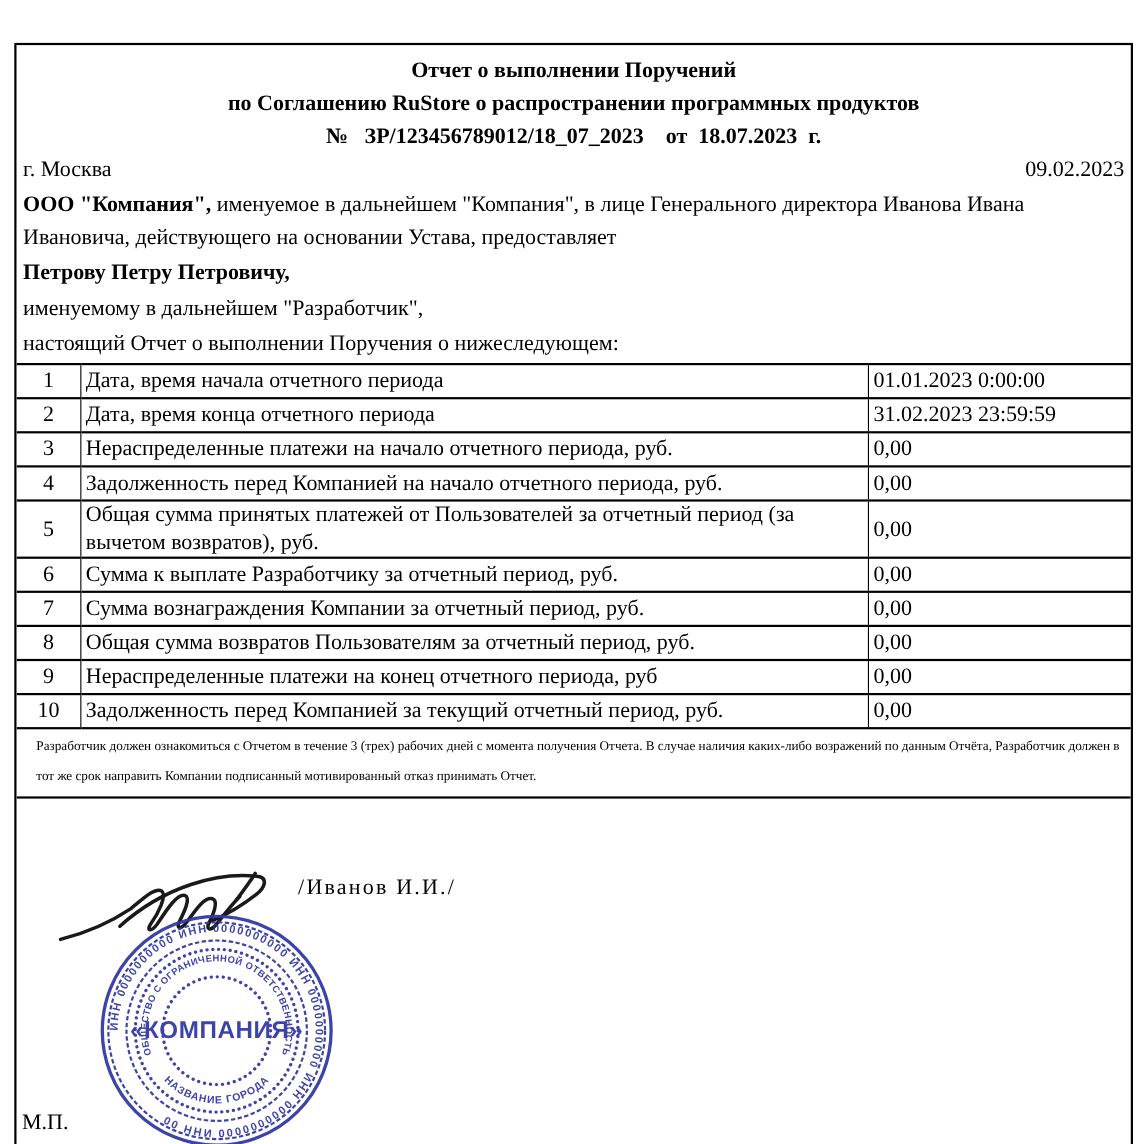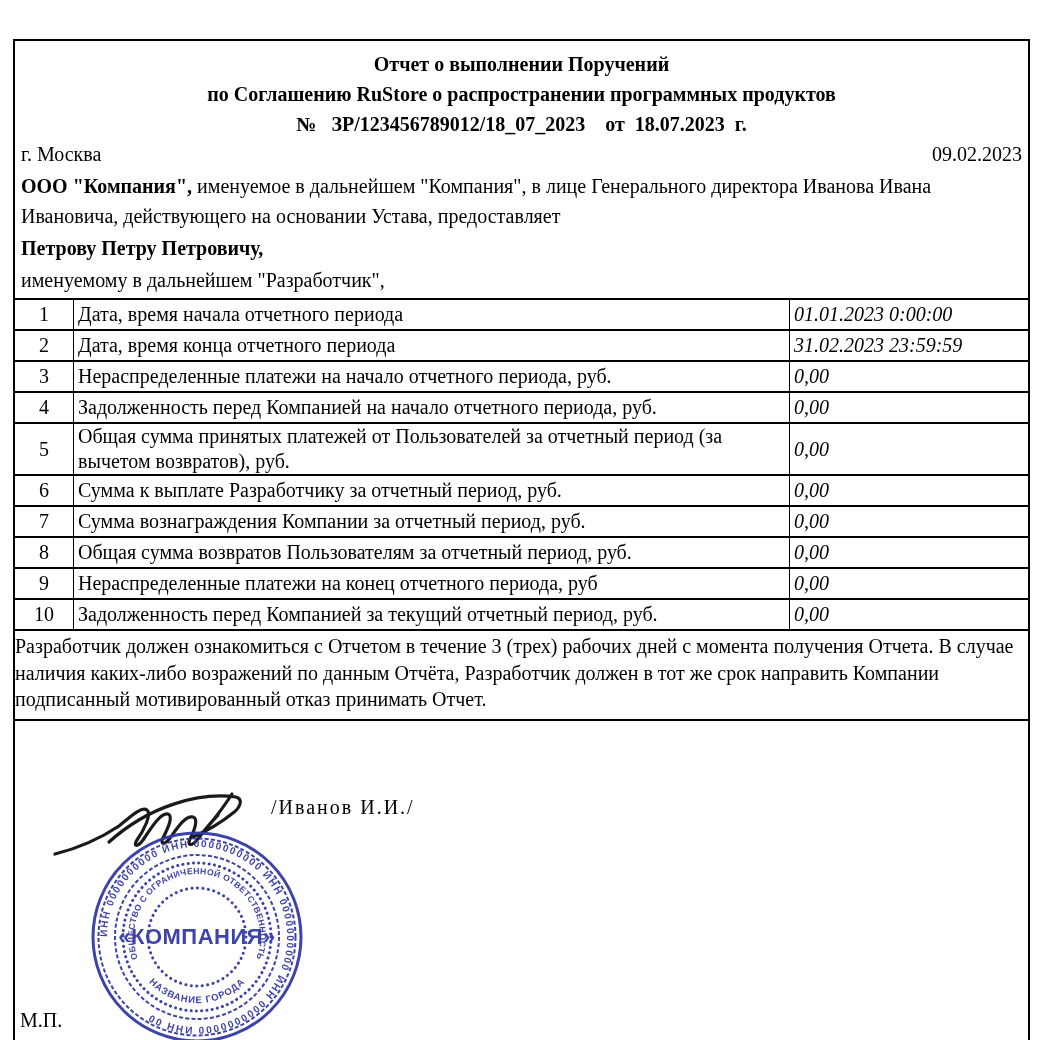--- a/index.html
+++ b/index.html
@@ -14,25 +14,25 @@
   .title-block { text-align:center; font-weight:bold; font-size:20px; line-height:30px; margin-top:8px; }
   .date-row { display:flex; justify-content:space-between; font-size:20px; line-height:30px; padding:0 6px;align-items:flex-end; }
   .para { font-size:20px; line-height:30px; padding:0 6px; margin-top:2px; }
   .para b { font-weight:bold; }
   .report-table { width:100%; border-collapse:collapse; margin-top:3px; table-layout:fixed; }
   .report-table td {
     border:2px solid #000; font-size:20px; line-height:25px;
     height:29px; padding:0 4px; vertical-align:middle; overflow:hidden;
   }
   .report-table td:first-child { border-left:0; }
-  .report-table td:last-child { border-right:0;font-style:italic; }
+  .report-table td:last-child { border-right:0; }
   .report-table td { border-left-width:1.5px; border-right-width:1.5px; }
   .col-num { width:50px; text-align:center; }
   .col-value { width:230px; }
-  .notice { font-size:20px; line-height:26.5px; padding:2px 8px 4px 0; }
+  .notice { font-size:12px; line-height:26.5px; padding:2px 8px 4px 18px; }
   .divider { border:0; border-top:2px solid #000; margin:2px 0 0 0; }
   .from-company { font-weight:bold; font-size:20px; line-height:27px; padding:1px 6px 0 6px; }
   .sig-zone { position:absolute; left:0; top:727px; right:0; bottom:0; }
   .signature-svg { position:absolute; left:38px; top:16px; }
   .signatory { position:absolute; left:256px; top:28px; font-size:20px; letter-spacing:2px; white-space:pre; }
   .stamp-svg { position:absolute; left:75px; top:62px; opacity:0.94; }
   .stamp-place { position:absolute; left:5px; top:241px; font-size:20px; }
 </style>
 </head>
 <body>
@@ -49,20 +49,21 @@
     <span>г. Москва</span>
     <span>09.02.2023</span>
   </div>
 
   <div class="para"><b>ООО "Компания",</b><span> именуемое в дальнейшем "Компания", в лице Генерального директора Иванова Ивана Ивановича, действующего на основании Устава, предоставляет</span></div>
 
   <div class="para"><b>Петрову Петру Петровичу,</b></div>
 
   <div class="para">именуемому в дальнейшем "Разработчик",</div>
 
+  <div class="para">настоящий Отчет о выполнении Поручения о нижеследующем:</div>
 
   <table class="report-table">
     <tbody>
         <tr>
           <td class="col-num">1</td>
           <td class="col-label">Дата, время начала отчетного периода</td>
           <td class="col-value">01.01.2023 0:00:00</td>
         </tr>
         <tr>
           <td class="col-num">2</td>

